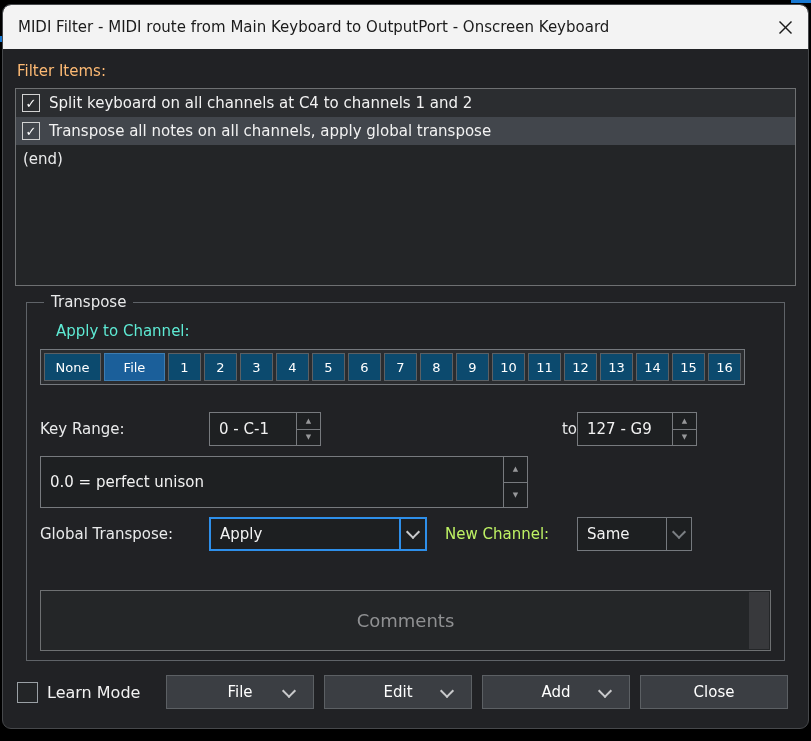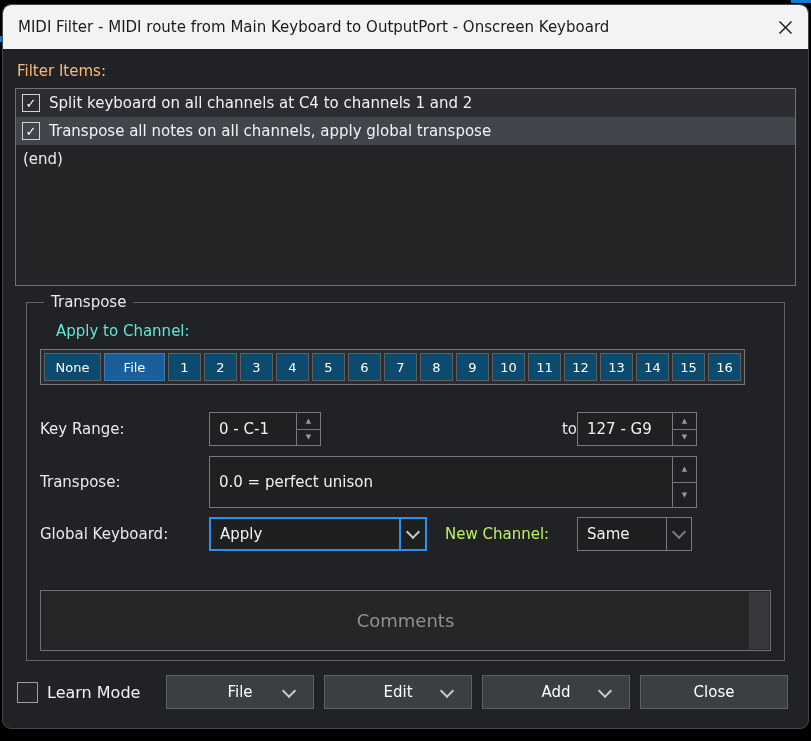--- a/index.html
+++ b/index.html
@@ -160,32 +160,31 @@
           <div class="spin h34 w120">
             <div class="sval">127 - G9</div>
             <div class="sbtns">
               <div class="sbtn up">▲</div>
               <div class="sbtn">▼</div>
             </div>
           </div>
         </div>
 
         <div class="form-row">
-          <div class="flabel">Transpose:</div>
           <div class="spin h36 w488">
             <div class="sval">0.0 = perfect unison</div>
             <div class="sbtns">
               <div class="sbtn up">▲</div>
               <div class="sbtn">▼</div>
             </div>
           </div>
         </div>
 
         <div class="form-row" style="margin-top:9px;">
-          <div class="flabel">Global Keyboard:</div>
+          <div class="flabel">Global Transpose:</div>
           <div class="combo focus w218">
             <div class="cval">Apply</div>
             <div class="cbtn">
                 <span class="chev"></span>
               </div>
           </div>
           <div class="nc-label">New Channel:</div>
           <div class="combo plain w115">
             <div class="cval">Same</div>
             <div class="cbtn">

